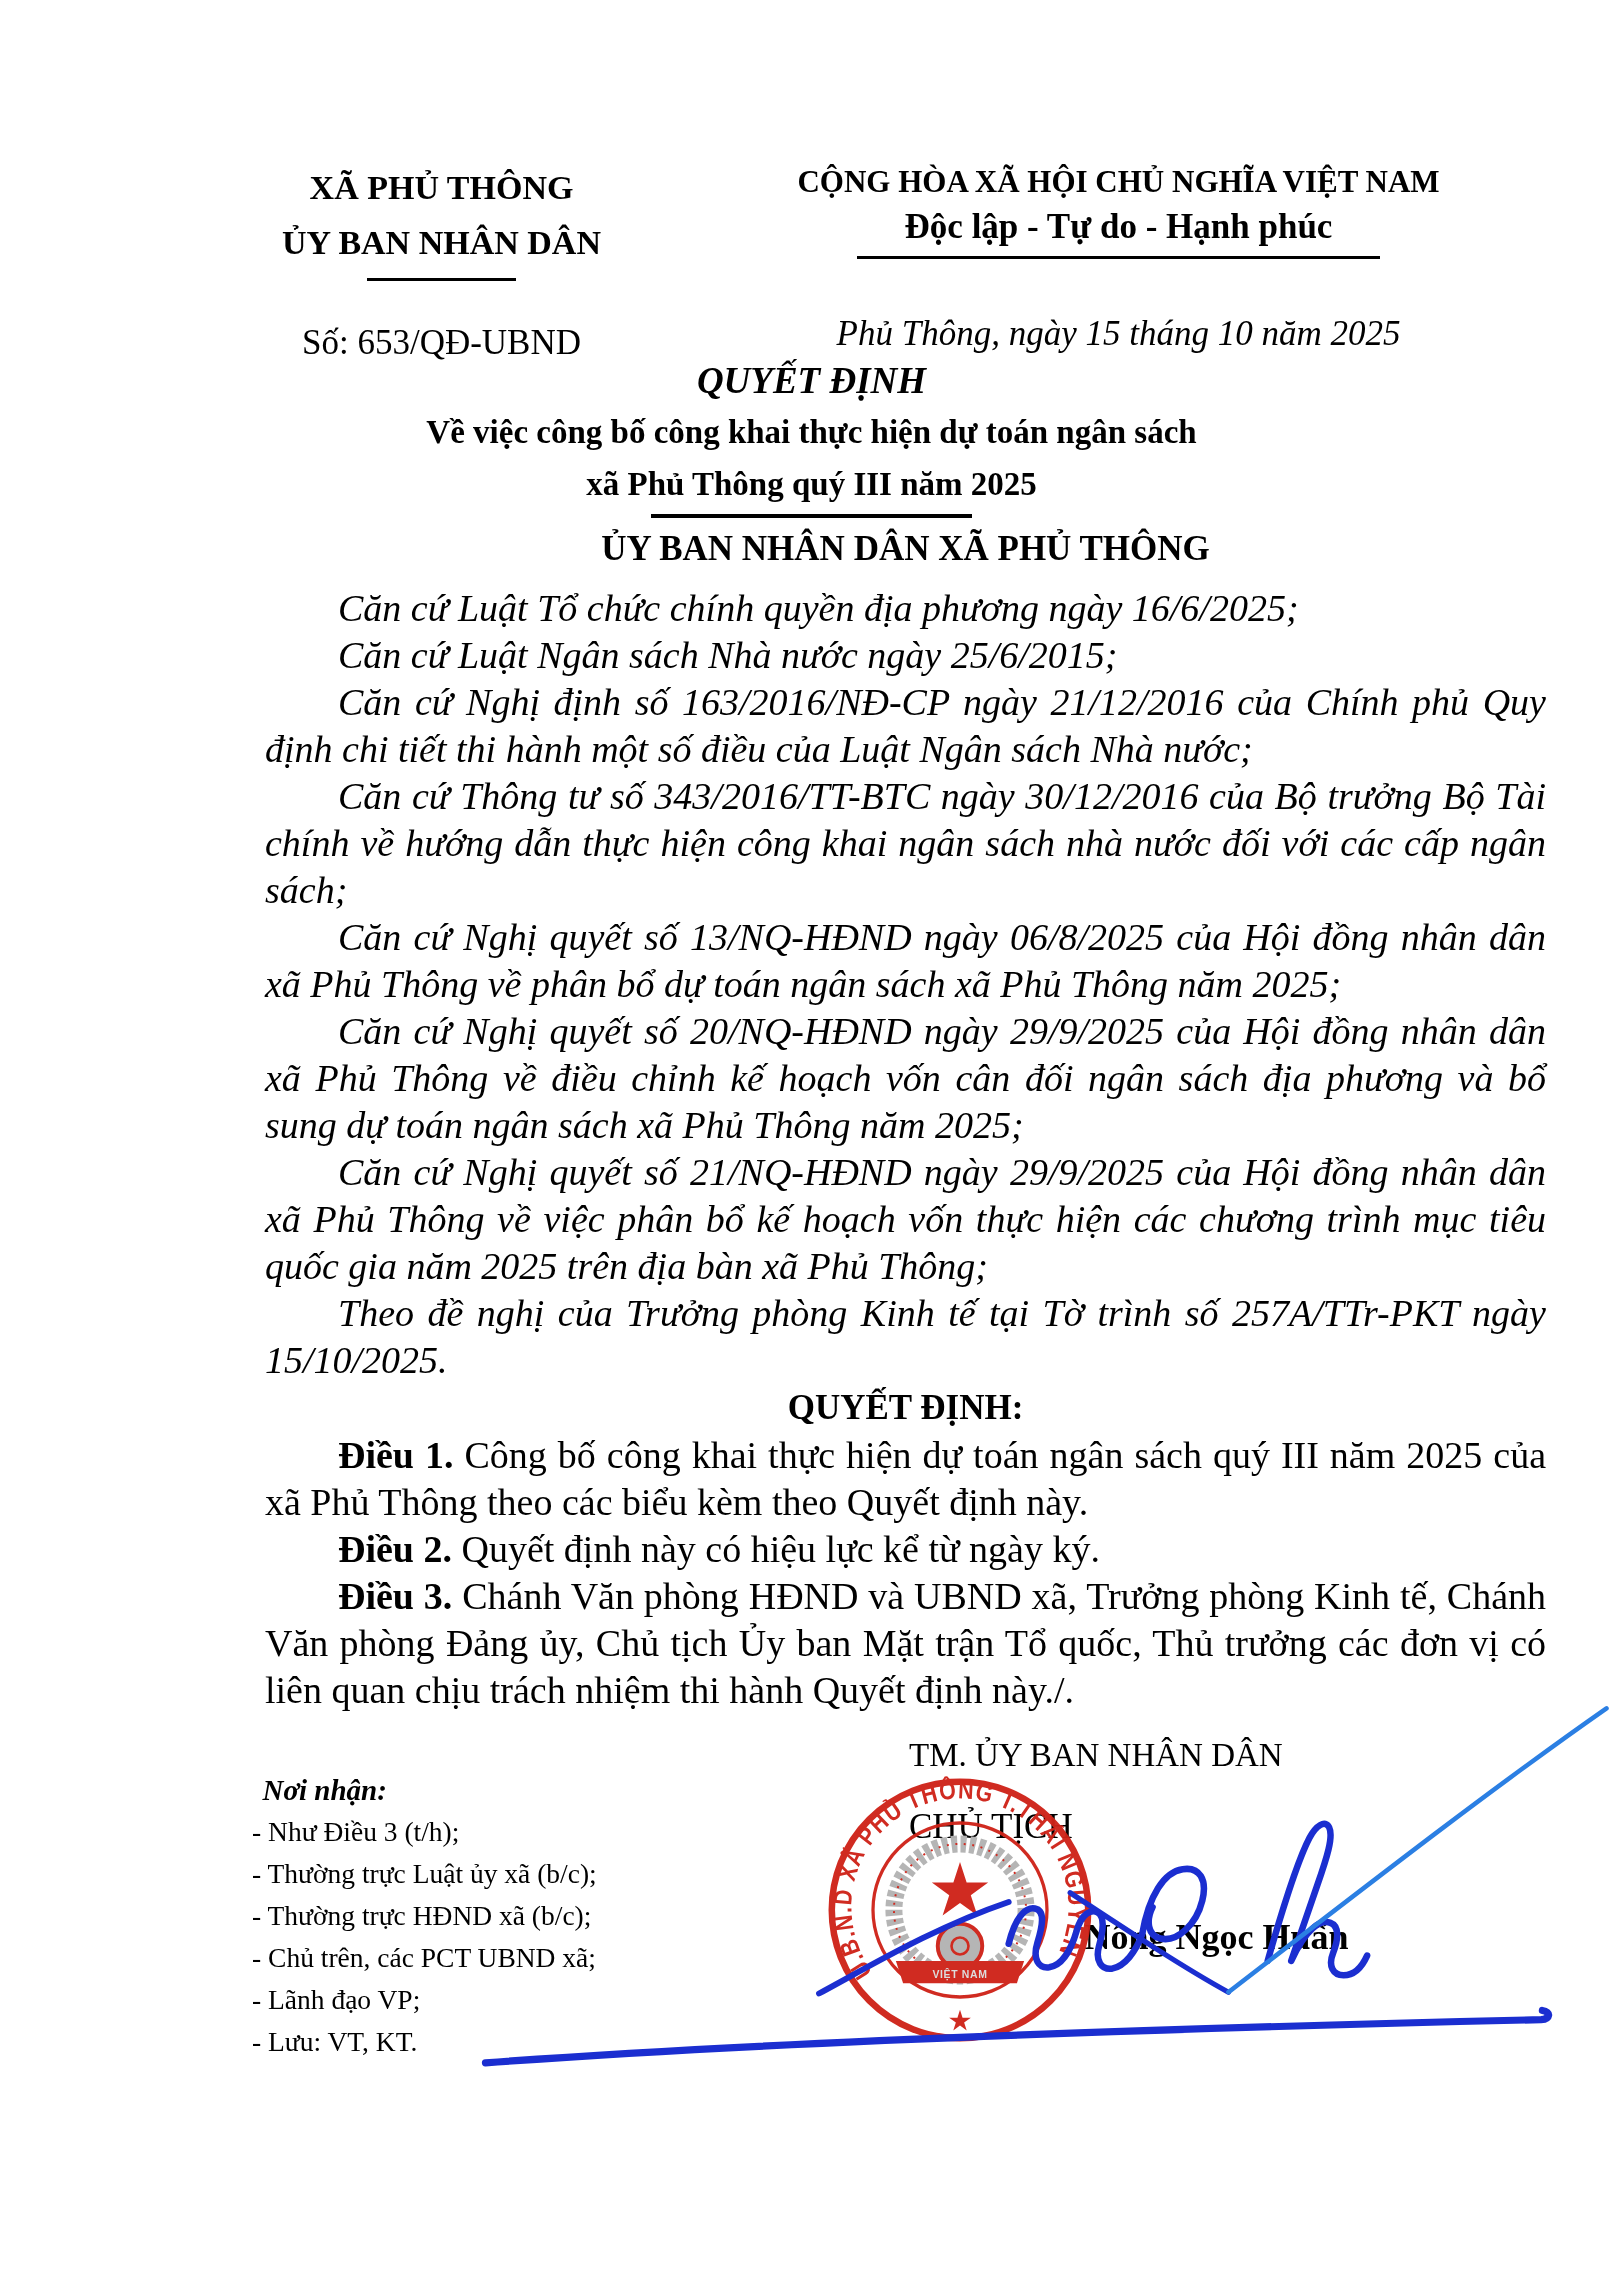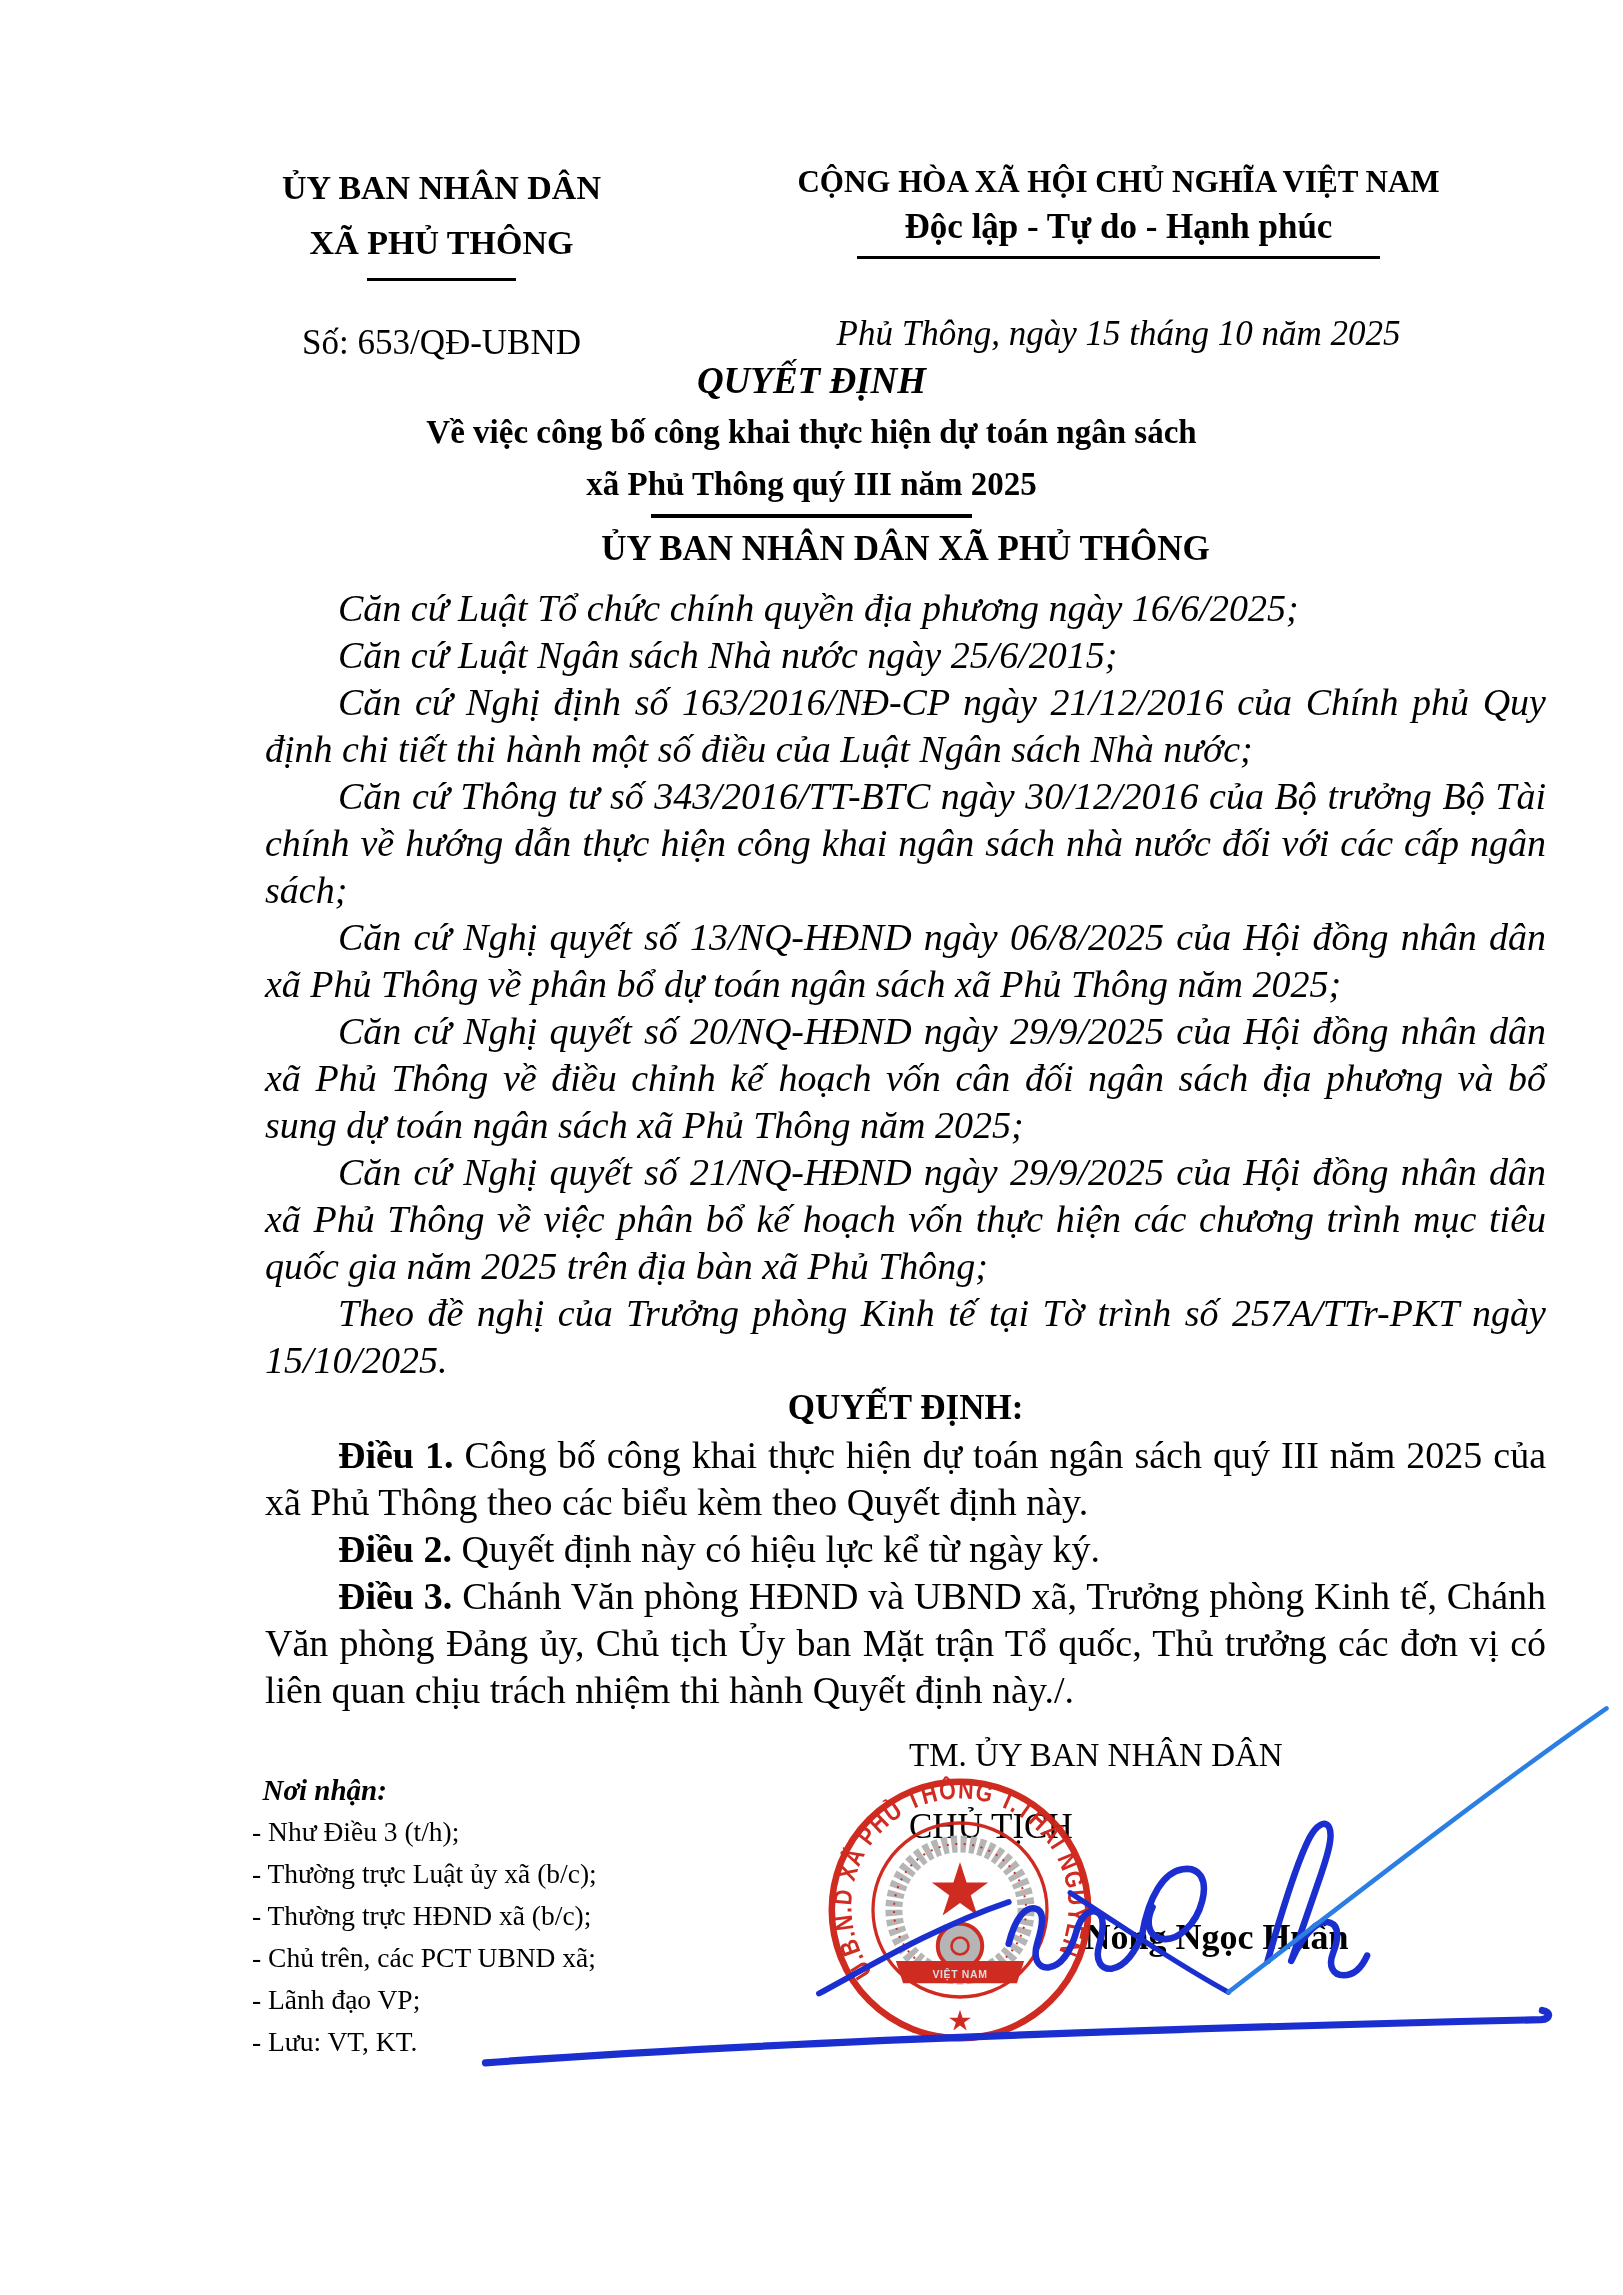--- a/index.html
+++ b/index.html
@@ -88,22 +88,22 @@
   .ink-svg{position:absolute;left:0;top:0;pointer-events:none;}
   .ink-d{fill:none;stroke:var(--ink-dark);stroke-linecap:round;stroke-linejoin:round;}
   .ink-l{fill:none;stroke:var(--ink-light);stroke-linecap:round;stroke-linejoin:round;}
 </style>
 </head>
 <body>
 
 <div class="page">
 
   <div class="hdr-left">
+    <div class="org">XÃ PHỦ THÔNG</div>
     <div class="org">ỦY BAN NHÂN DÂN</div>
-    <div class="org">XÃ PHỦ THÔNG</div>
     <div class="rule"></div>
     <div class="doc-no">Số: 653/QĐ-UBND</div>
   </div>
 
   <div class="hdr-right">
     <div class="nat1">CỘNG HÒA XÃ HỘI CHỦ NGHĨA VIỆT NAM</div>
     <div class="nat2">Độc lập - Tự do - Hạnh phúc</div>
     <div class="rule"></div>
     <div class="place-date">Phủ Thông, ngày 15 tháng 10 năm 2025</div>
   </div>

